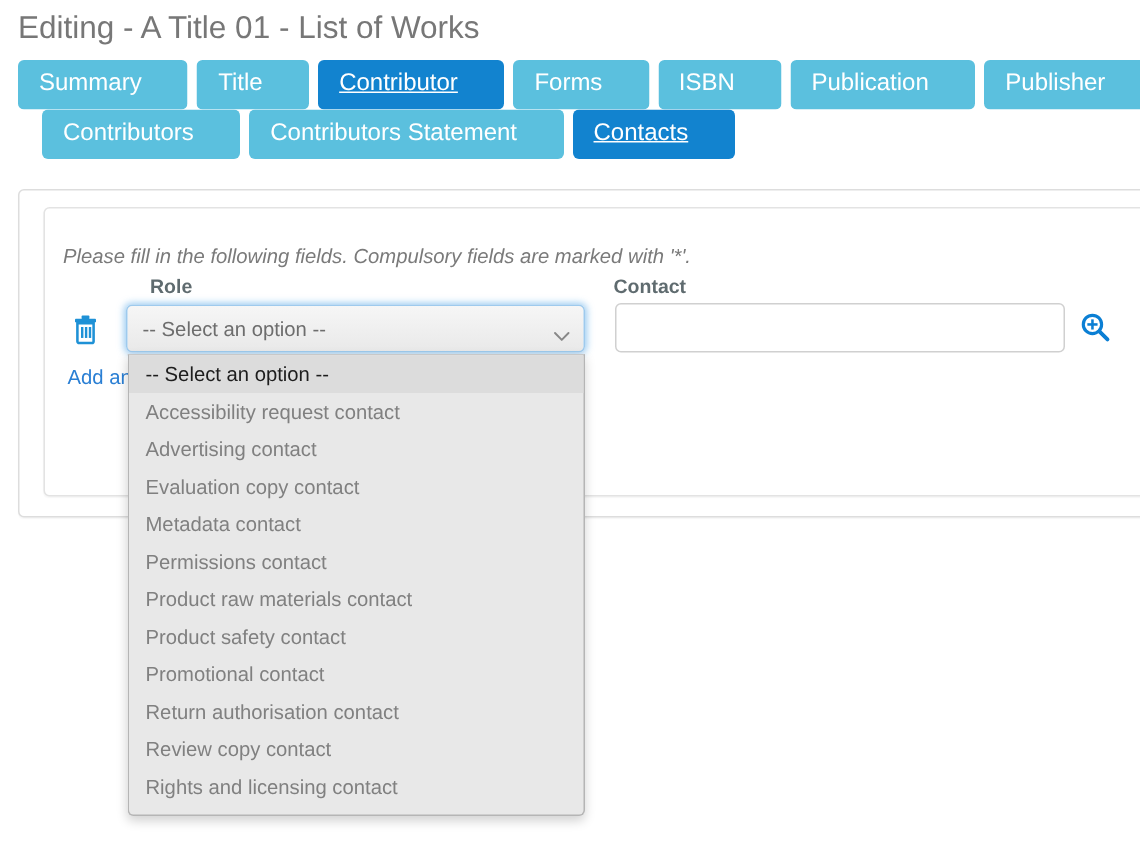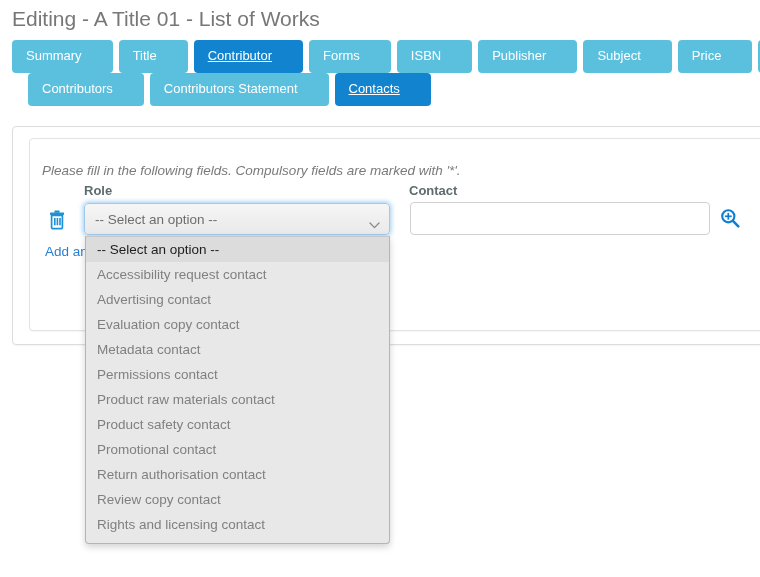--- a/index.html
+++ b/index.html
@@ -44,21 +44,21 @@
     left: 28px;
     top: 73px;
     display: flex;
     gap: 6px;
     align-items: flex-start;
   }
   .tab {
     display: inline-block;
     background: #5bc0de;
     color: #ffffff;
-    font-size: 13px;
+    font-size: 16px;
     line-height: 16px;
     padding: 7px 30px 8px 13px;
     border-radius: 4px;
     border: 1px solid transparent;
     white-space: nowrap;
     box-sizing: border-box;
     cursor: pointer;
     user-select: none;
   }
   .tab.active {
@@ -104,21 +104,21 @@
   }
 
   
   .field-label {
     position: absolute;
     font-size: 13px;
     line-height: 16px;
     font-weight: bold;
     color: #5f6b6f;
   }
-  .label-role    { left: 84px;  top: 183px; }
+  .label-role    { left: 100px;  top: 183px; }
   .label-contact { left: 409px; top: 183px; }
 
   
   .delete-icon {
     position: absolute;
     left: 45px;
     top: 208px;
     width: 24px;
     height: 24px;
     cursor: pointer;
@@ -233,20 +233,21 @@
 <div id="root">
 
   <div class="page-title">Editing - A Title 01 - List of Works</div>
 
   <div class="tabrow-primary">
       <div class="tab"><span>Summary</span></div>
       <div class="tab"><span>Title</span></div>
       <div class="tab active"><span>Contributor</span></div>
       <div class="tab"><span>Forms</span></div>
       <div class="tab"><span>ISBN</span></div>
+      <div class="tab"><span>Publication</span></div>
       <div class="tab"><span>Publisher</span></div>
       <div class="tab"><span>Subject</span></div>
       <div class="tab"><span>Price</span></div>
       <div class="tab"><span>Rights</span></div>
     </div>
 
   <div class="tabrow-secondary">
       <div class="tab"><span>Contributors</span></div>
       <div class="tab"><span>Contributors Statement</span></div>
       <div class="tab active"><span>Contacts</span></div>

